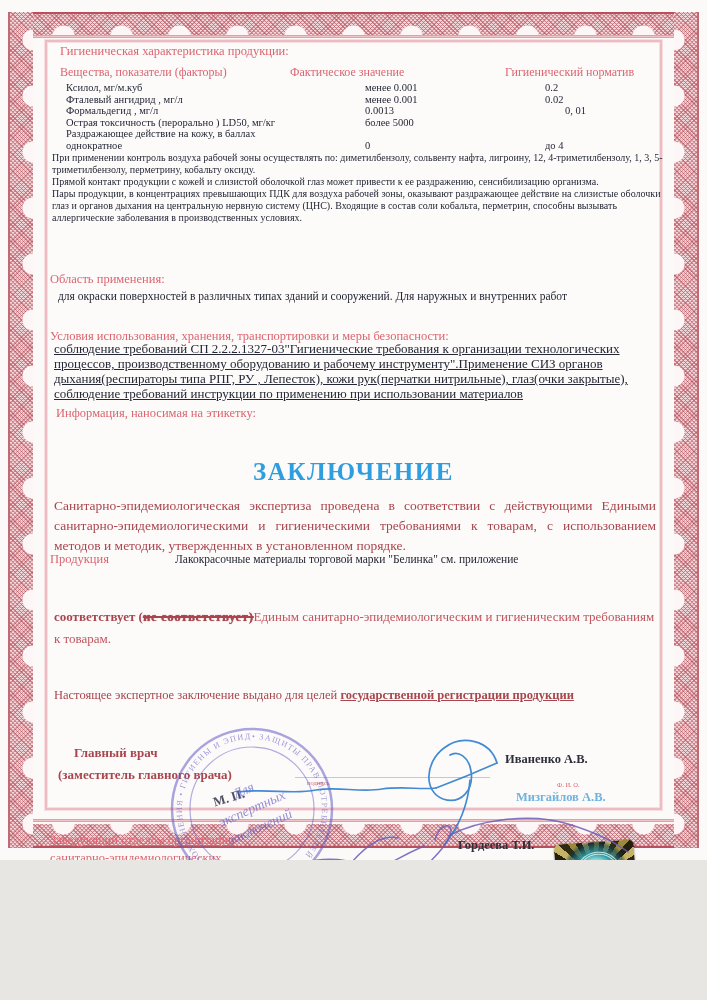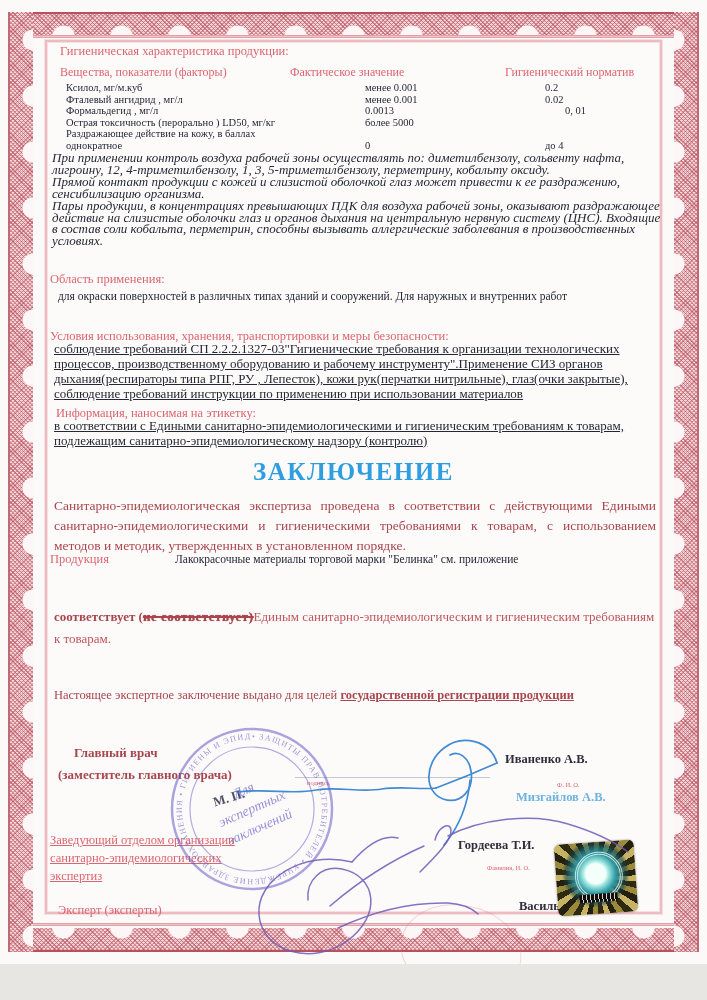--- a/index.html
+++ b/index.html
@@ -1,16 +1,16 @@
 <!DOCTYPE html>
 <html style="--title_pink: #db6570; --dark_red: #a8454d; --blue_title: #2e9ee0; --light_blue_name: #6fb3e0; --ink_blue: #2e7fd0; --ink_purple: #6d5cb8; --border_red: #c2555f;"><head>
 <meta charset="utf-8">
 <style>
   html,body{margin:0;padding:0;background:#e8e6e2;}
-  .page{position:relative;width:707px;height:964px;margin:0 auto;background:#fcfaf8;
+  .page{position:relative;width:707px;height:860px;margin:0 auto;background:#fcfaf8;
         font-family:"Liberation Serif","DejaVu Serif",serif;overflow:hidden;}
   
   .gtex{background-color:#f3d9dc;
     background-image:
       repeating-linear-gradient(45deg, rgba(176,60,74,.5) 0 1px, rgba(0,0,0,0) 1px 3px),
       repeating-linear-gradient(-45deg, rgba(176,60,74,.42) 0 1px, rgba(0,0,0,0) 1px 3px),
       repeating-linear-gradient(0deg, rgba(200,90,104,.25) 0 1px, rgba(0,0,0,0) 1px 2px);}
   .b-top{position:absolute;left:8px;right:8px;top:12px;height:22px;border-top:2px solid #b8515d;}
   .b-top:after{content:"";position:absolute;left:0;right:0;bottom:-1px;height:15px;
       background:radial-gradient(circle at 50% 100%, #fcf7f6 0 11px, rgba(0,0,0,0) 12px);
@@ -33,21 +33,21 @@
       background-size:14px 56px;background-repeat:repeat-y;}
   .inner-frame{position:absolute;left:45px;top:40px;right:45px;bottom:50px;
       border:2px solid #edbcc2;box-shadow:inset 0 0 0 1px #f7dee1, 0 0 0 1px #f7dee1;background:#fdfbfa;}
   
   .abs{position:absolute;}
   .pink{color:var(--title_pink);}
   .dark{color:#242836;}
   .darkred{color:var(--dark_red);}
   .t-title{font-size:12.5px;}
   .small{font-size:10.5px;line-height:11.8px;}
-  .note{font-size:13px;line-height:11.9px;white-space:pre-line;color:#242836;font-style:italic;}
+  .note{font-size:10px;line-height:11.9px;white-space:pre-line;color:#242836;}
   .sect-text{font-size:13px;line-height:15px;color:#242836;text-decoration:underline;}
   .big-title{font-size:25px;font-weight:bold;letter-spacing:1.5px;color:var(--blue_title);
       width:100%;text-align:center;}
   .concl{font-size:13.5px;line-height:20px;text-align:justify;color:var(--dark_red);}
   .struck{text-decoration:line-through;text-decoration-thickness:2px;letter-spacing:.5px;
       text-shadow:0 0 1px var(--dark_red);}
   .u-bold{font-weight:bold;text-decoration:underline;}
   .caption{font-size:6.5px;color:var(--title_pink);}
   .name{font-size:12.5px;font-weight:bold;color:#2e2f3a;}
   .pre{white-space:pre-line;}
@@ -115,21 +115,20 @@
 Прямой контакт продукции с кожей и слизистой оболочкой глаз может привести к ее раздражению, сенсибилизацию организма.
 Пары продукции,  в концентрациях превышающих ПДК для воздуха рабочей зоны,  оказывают  раздражающее действие на слизистые оболочки глаз и органов дыхания на центральную нервную систему (ЦНС). Входящие в состав соли кобальта, перметрин, способны вызывать аллергические заболевания в производственных условиях.</div>
 
   <div class="abs pink t-title" style="left:50px;top:272px;">Область применения:</div>
   <div class="abs dark" style="left:58px;top:290px;width:600px;font-size:11.5px;">для окраски поверхностей в различных типах зданий и сооружений. Для наружных и внутренних работ</div>
 
   <div class="abs pink t-title" style="left:50px;top:329px;">Условия использования, хранения, транспортировки и меры безопасности:</div>
   <div class="abs sect-text" style="left:54px;top:341px;width:602px;">соблюдение требований СП 2.2.2.1327-03"Гигиенические требования к организации технологических процессов, производственному оборудованию и рабочему инструменту".Применение СИЗ органов дыхания(респираторы типа РПГ,  РУ , Лепесток), кожи рук(перчатки нитрильные), глаз(очки закрытые), соблюдение требований инструкции по применению при использовании материалов</div>
 
   <div class="abs pink t-title" style="left:56px;top:406px;">Информация, наносимая на этикетку:</div>
-  <div class="abs sect-text" style="left:54px;top:418px;width:600px;">в соответствии с Едиными санитарно-эпидемиологическими и гигиеническим требованиям к товарам,  подлежащим санитарно-эпидемиологическому надзору (контролю)</div>
 
   <div class="abs big-title" style="left:0;top:458px;">ЗАКЛЮЧЕНИЕ</div>
   <div class="abs concl" style="left:54px;top:496px;width:602px;">Санитарно-эпидемиологическая экспертиза проведена в соответствии с действующими Едиными санитарно-эпидемиологическими и гигиеническими требованиями к товарам, с использованием методов и методик,  утвержденных в установленном порядке.</div>
 
   <div class="abs pink" style="left:50px;top:552px;font-size:12.5px;">Продукция</div>
   <div class="abs dark" style="left:175px;top:553px;width:470px;font-size:11.5px;">Лакокрасочные материалы торговой марки "Белинка" см. приложение</div>
 
   <div class="abs" style="left:54px;top:606px;width:608px;font-size:13px;line-height:22px;color:#c0555e;">
     <span class="darkred" style="font-weight:bold;">соответствует (</span><span class="darkred struck" style="font-weight:bold;">не соответствует)</span><span>Единым санитарно-эпидемиологическим и гигиеническим требованиям к товарам.</span>
   </div>

